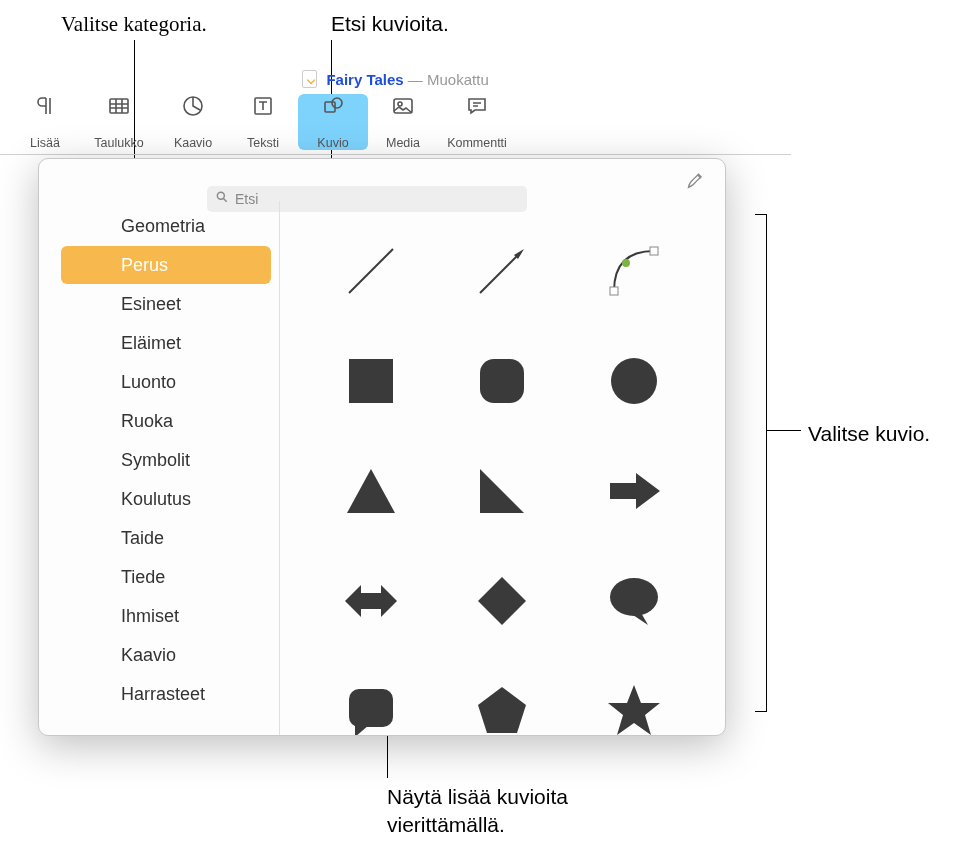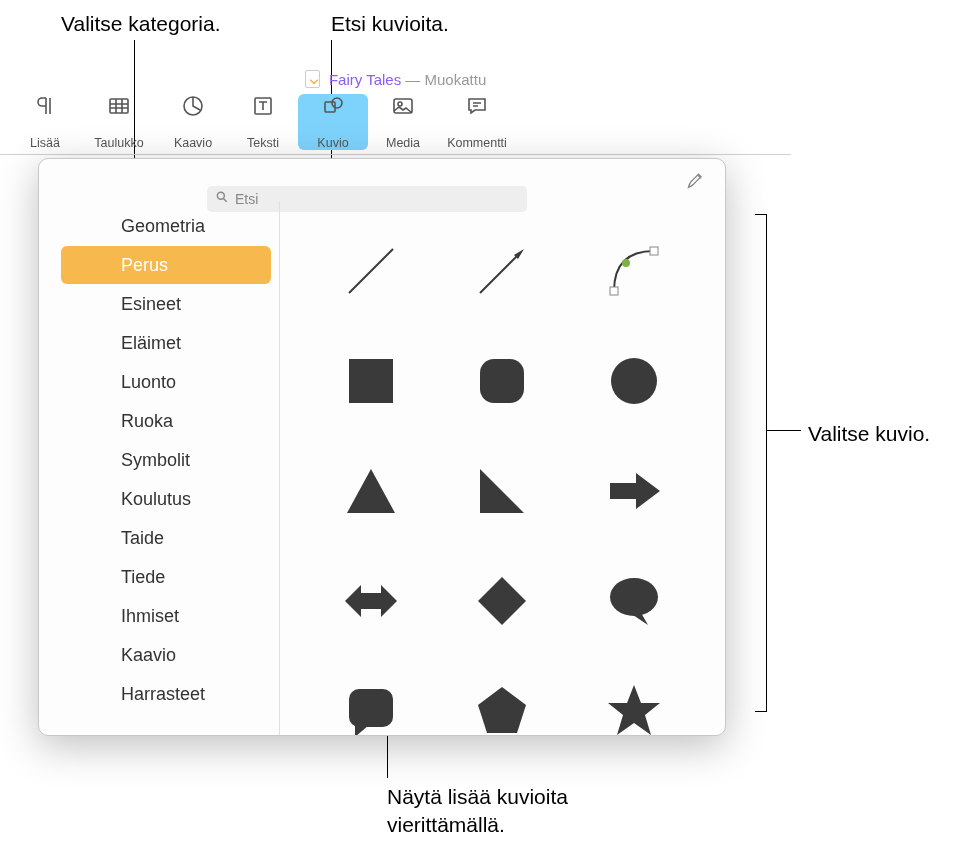--- a/index.html
+++ b/index.html
@@ -52,22 +52,22 @@
       position: absolute;
       left: 3px;
       top: 4px;
       width: 8px;
       height: 8px;
       border-left: 2px solid #f5a623;
       border-bottom: 2px solid #f5a623;
       transform: rotate(-45deg) scale(0.6);
     }
     .titlebar .title-text {
-      font-weight: 400;
-      color: #8b5cf6;
+      font-weight: 700;
+      color: #1d4ed8;
       vertical-align: middle;
     }
     .titlebar .modified {
       color: #999;
       vertical-align: middle;
     }
     .toolbar {
       position: absolute;
       top: 90px;
       left: 0;
@@ -208,21 +208,21 @@
       position: absolute;
       border-right: 1px solid #000;
       border-top: 1px solid #000;
       border-bottom: 1px solid #000;
       width: 12px;
     }
   </style>
 </head>
 <body>
 
-<div class="callout" style="top:10px; left:61px;">Valitse kategoria.</div>
+<div class="callout" style="top:10px; left:61px;font-family:Liberation Serif, serif;">Valitse kategoria.</div>
 <div class="callout-line" style="top:40px; left:134px; width:1px; height:204px;"></div>
 
 <div class="callout" style="top:10px; left:331px;">Etsi kuvioita.</div>
 <div class="callout-line" style="top:40px; left:331px; width:1px; height:130px;"></div>
 
 <div class="callout" style="top:420px; left:808px;">Valitse kuvio.</div>
 <div class="bracket" style="top:214px; left:755px; height:498px;"></div>
 <div class="callout-line" style="top:430px; left:767px; width:34px; height:1px;"></div>
 
 <div class="callout" style="top:783px; left:387px; white-space:pre-line;">Näytä lisää kuvioita

